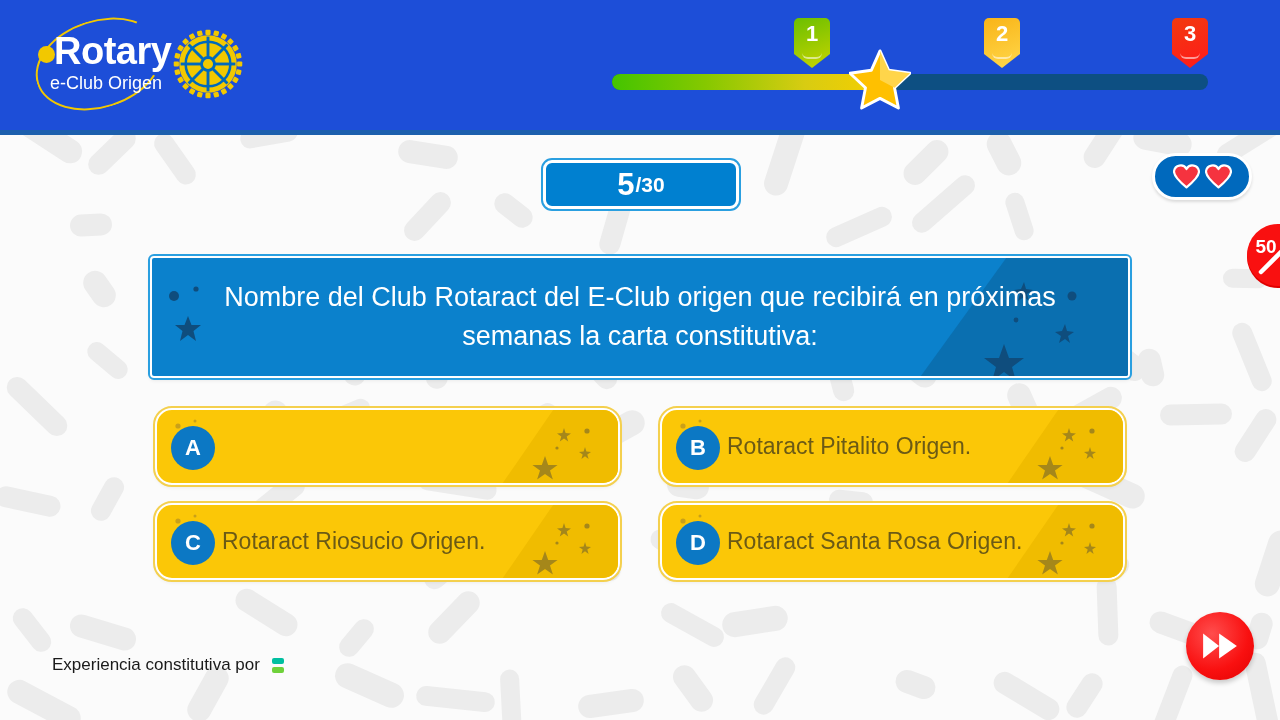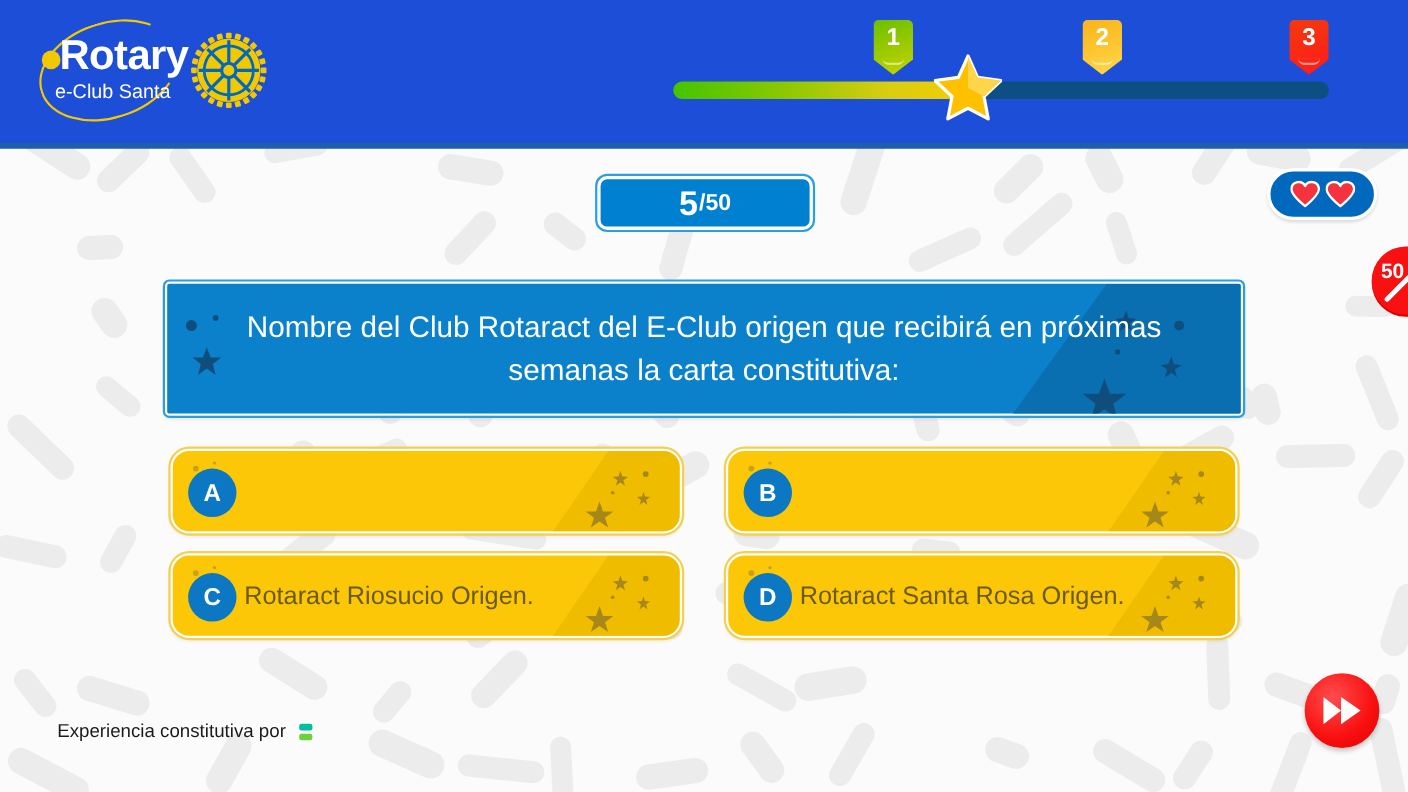--- a/index.html
+++ b/index.html
@@ -422,21 +422,21 @@
       <div class="pill" style="left:1131px;top:694px;width:81px;height:20px;transform:rotate(111deg)"></div>
       <div class="pill" style="left:1221px;top:682px;width:81px;height:21px;transform:rotate(78deg)"></div>
     </div>
 
   <div id="header">
 
     <div id="logo">
       <div id="logo-arc"></div>
       <div id="logo-dot"></div>
       <div id="logo-wordmark">Rotary</div>
-      <div id="logo-sub">e-Club Santa</div>
+      <div id="logo-sub">e-Club Origen</div>
       <div id="logo-wheel">
         <svg viewBox="0 0 100 100" width="72" height="72">
           <g fill="#f2c800">
             <circle cx="50" cy="50" r="40"></circle>
             <g>
 
               <g id="teeth">
                   <rect x="90.4" y="46.4" width="7.2" height="7.2" rx="1.4" transform="rotate(0 94 50)"></rect>
                   <rect x="88.90073635671901" y="57.788037984510915" width="7.2" height="7.2" rx="1.4" transform="rotate(15 92.500736356719 61.388037984510916)"></rect>
                   <rect x="84.50511776651531" y="68.4" width="7.2" height="7.2" rx="1.4" transform="rotate(30 88.1051177665153 72)"></rect>
@@ -503,21 +503,21 @@
       </div>
       <div class="milestone" style="left: 1172px;">
         <div class="shield" style="background:linear-gradient(160deg,#f23a0f,#ff1a1a)"></div>
         <div class="num">3</div>
         <div class="notch"></div>
       </div>
     </div>
 
   <div id="counter">
     <span id="counter-current">5</span>
-    <span id="counter-total">/50</span>
+    <span id="counter-total">/30</span>
   </div>
 
   <div id="lives">
     <span class="heart">
       <svg viewBox="0 0 32 30" width="27" height="25">
         <path d="M16 28 C5 19 1 13 1 9 A8 8 0 0 1 16 6 A8 8 0 0 1 31 9 C31 13 27 19 16 28 Z" fill="#f5333f" stroke="#ffffff" stroke-width="2.6" stroke-linejoin="round"></path>
       </svg>
     </span>
     <span class="heart">
       <svg viewBox="0 0 32 30" width="27" height="25">
@@ -579,20 +579,21 @@
       <circle cx="26" cy="5" r="1.5" fill="#c9a019"></circle>
     </svg>
     <svg class="adeco" style="right:10px; top:12px;" width="84" height="62" viewBox="0 0 84 62">
       <path d="M40 6 L41.6 11 L47 11.6 L42.7 14.6 L44.2 19.6 L40 16.6 L35.8 19.6 L37.3 14.6 L33 11.6 L38.4 11 Z" fill="#a5871a"></path>
       <circle cx="63" cy="9" r="2.6" fill="#a5871a"></circle>
       <circle cx="33" cy="26" r="1.6" fill="#a5871a"></circle>
       <path d="M61 25 L62.4 29.4 L67 29.9 L63.3 32.6 L64.6 37 L61 34.3 L57.4 37 L58.7 32.6 L55 29.9 L59.6 29.4 Z" fill="#a5871a"></path>
       <path d="M21 34 L24.2 43 L33.6 43 L26 48.6 L28.9 57.6 L21 52 L13.1 57.6 L16 48.6 L8.4 43 L17.8 43 Z" fill="#a5871a"></path>
     </svg>
     <div class="answer-badge">B</div>
+    <div class="answer-text">Rotaract Pitalito Origen.</div>
   </div>
 
   <div class="answer" id="answer-c">
     <div class="answer-wedge"></div>
     <svg class="adeco" style="left:12px; top:6px;" width="40" height="20" viewBox="0 0 40 20">
       <circle cx="9" cy="10" r="2.6" fill="#c9a019"></circle>
       <circle cx="26" cy="5" r="1.5" fill="#c9a019"></circle>
     </svg>
     <svg class="adeco" style="right:10px; top:12px;" width="84" height="62" viewBox="0 0 84 62">
       <path d="M40 6 L41.6 11 L47 11.6 L42.7 14.6 L44.2 19.6 L40 16.6 L35.8 19.6 L37.3 14.6 L33 11.6 L38.4 11 Z" fill="#a5871a"></path>

